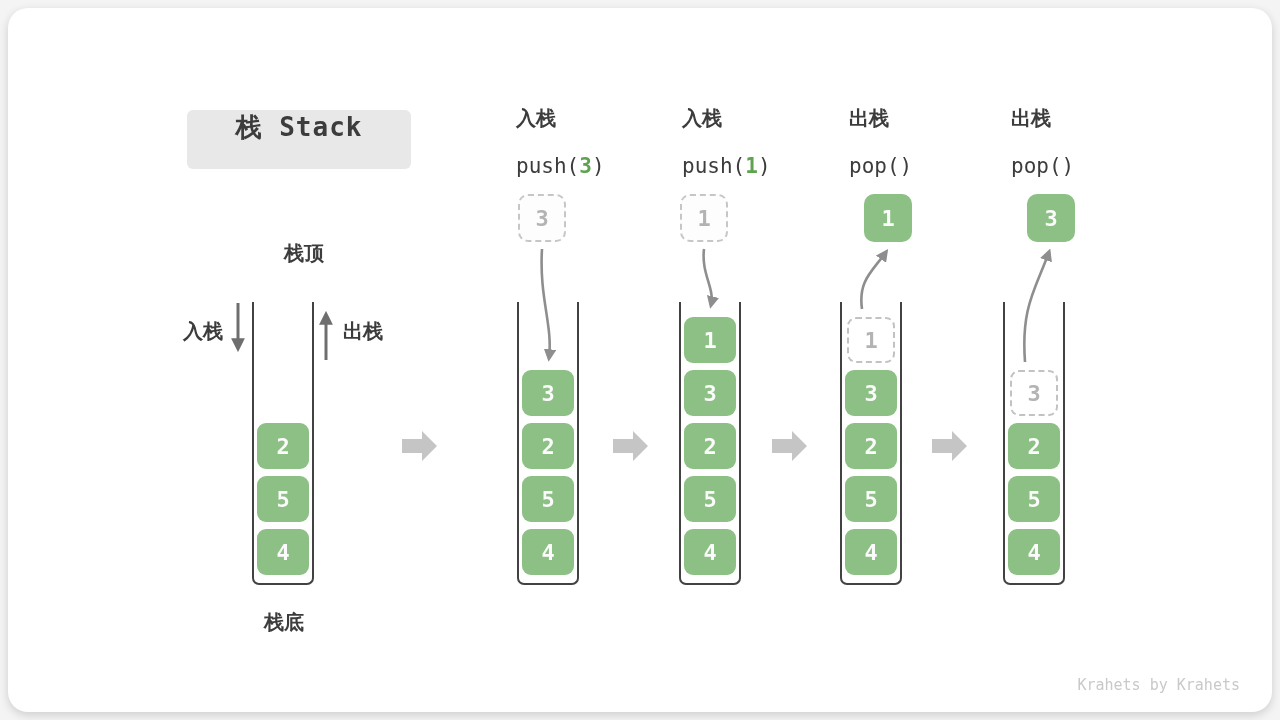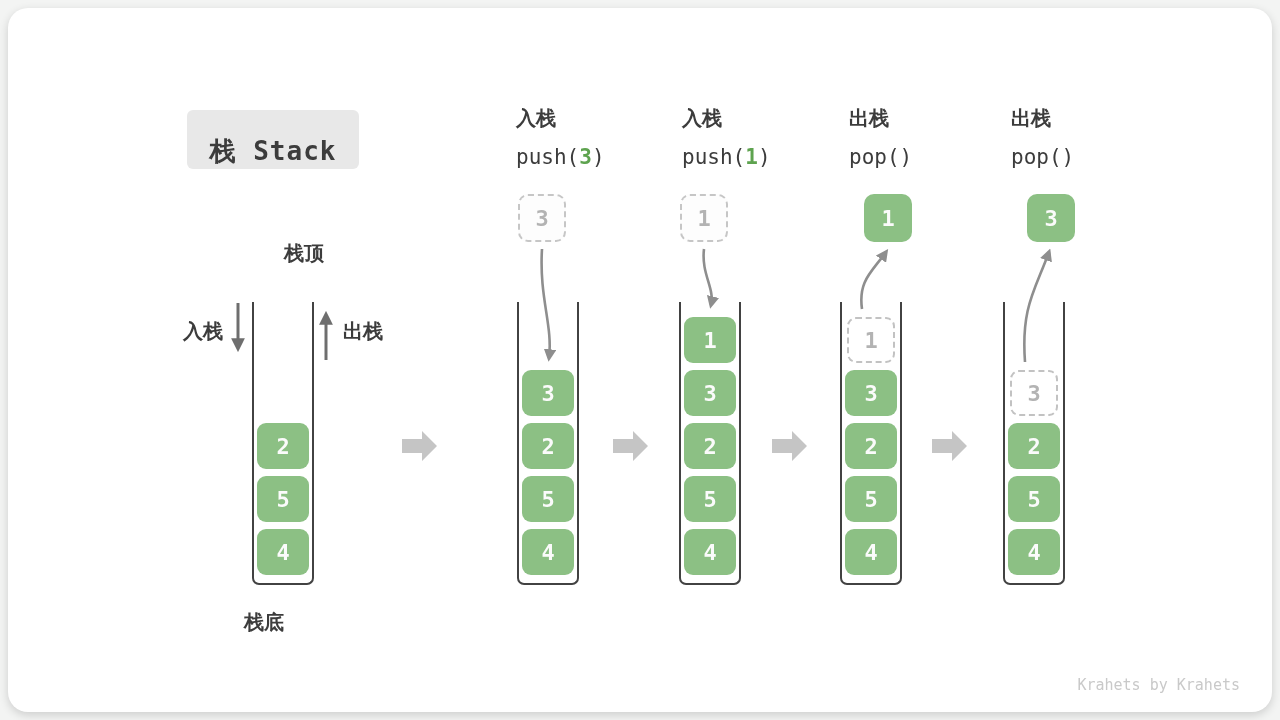--- a/index.html
+++ b/index.html
@@ -8,35 +8,35 @@
     background:#f3f4f3;
     font-family:"Liberation Sans",sans-serif;
   }
   .card{
     position:absolute;left:8px;top:8px;width:1264px;height:704px;
     background:#ffffff;border-radius:20px;
     box-shadow:0 3px 10px rgba(0,0,0,0.16);
   }
   .abs{position:absolute;box-sizing:border-box;}
   .title-box{
-    left:187px;top:110px;width:172px;height:59px;
+    left:187px;top:110px;width:224px;height:59px;
     background:#e8e8e8;border-radius:6px;
-    display:flex;align-items:flex-end;justify-content:center;
+    display:flex;align-items:flex-start;justify-content:center;
     font-family:"DejaVu Sans Mono",monospace;
     font-size:26px;font-weight:bold;color:#3c3c3c;letter-spacing:1px;
   }
   .cjk-label{
     font-size:20px;font-weight:bold;color:#3c3c3c;line-height:24px;
     white-space:nowrap;
   }
   .op-label{position:absolute;}
   .op-line1{font-size:20px;font-weight:bold;color:#3c3c3c;line-height:24px;}
   .op-line2{
     font-family:"DejaVu Sans Mono",monospace;
-    font-size:21px;color:#3c3c3c;line-height:26px;margin-top:14px;white-space:nowrap;
+    font-size:21px;color:#3c3c3c;line-height:26px;margin-top:23px;white-space:nowrap;
   }
   .op-arg{color:#5ea34f;font-weight:bold;}
   .stack-container{
     position:absolute;box-sizing:border-box;top:302px;height:283px;width:62px;
     background:#ffffff;
     border-left:2.5px solid #424242;border-right:2.5px solid #424242;border-bottom:2.5px solid #424242;
     border-radius:0 0 7px 7px;
   }
   .block{
     position:absolute;box-sizing:border-box;width:52px;height:46px;border-radius:9px;
@@ -66,21 +66,21 @@
 </head>
 <body>
 
 <div class="card abs"></div>
 
 <div class="title-box abs">
   <span>栈 Stack</span>
 </div>
 
 <div class="cjk-label abs" style="left:244px;top:241px;width:80px;text-align:right;">栈顶</div>
-<div class="cjk-label abs" style="left:244px;top:610px;width:80px;text-align:left;">栈底</div>
+<div class="cjk-label abs" style="left:244px;top:610px;width:80px;text-align:center;">栈底</div>
 
 <div class="cjk-label abs" style="left:173px;top:319px;width:50px;text-align:right;">入栈</div>
 <div class="cjk-label abs" style="left:343px;top:319px;width:50px;text-align:left;">出栈</div>
 
 <div id="dynamic-root">
     <div class="op-label" style="left: 516px; top: 106px;">
       <div class="op-line1">入栈</div>
       <div class="op-line2"><span>push(</span><span class="op-arg">3</span><span>)</span></div>
     </div>
     <div class="op-label" style="left: 682px; top: 106px;">

